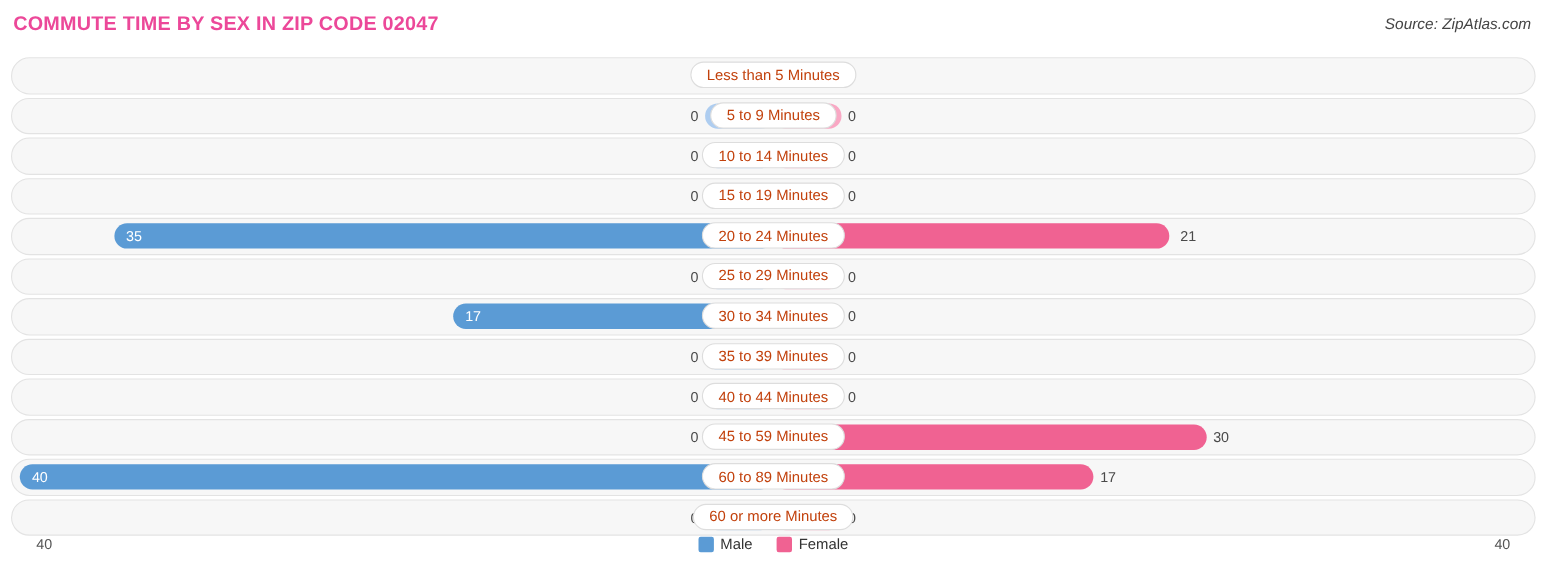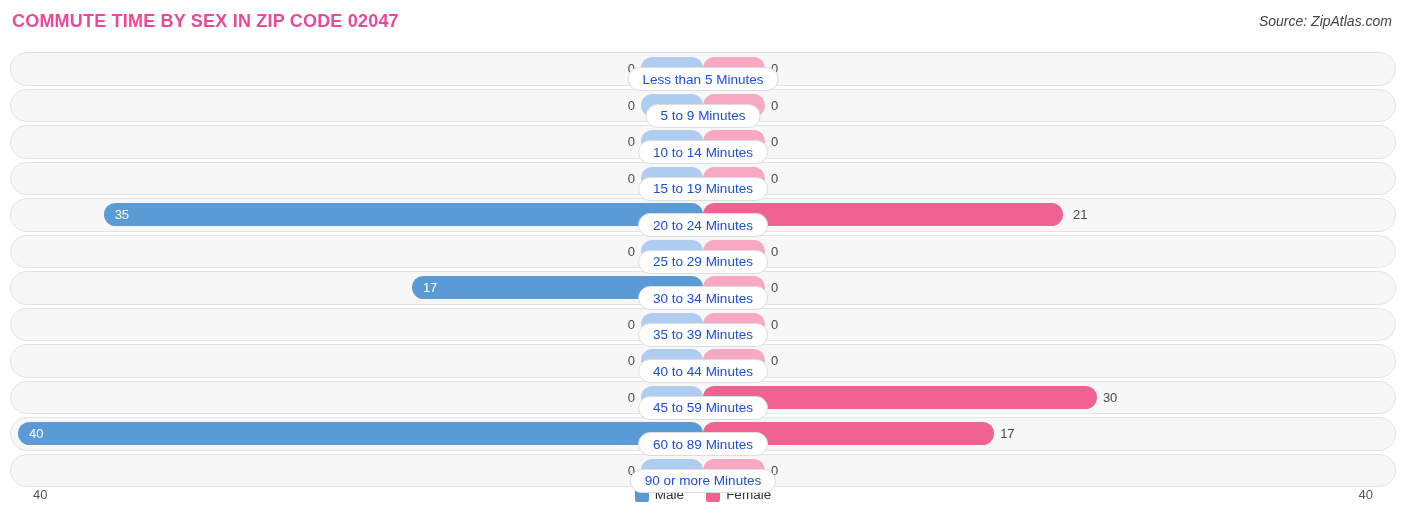--- a/index.html
+++ b/index.html
@@ -81,32 +81,32 @@
     line-height: 16px;
     white-space: nowrap;
     color: #4a4a4a;
   }
   .val.inside { color: #ffffff; }
 
   
   .cat {
     position: absolute;
     left: 50%;
-    top: 14px;
+    top: 3px;
     transform: translateX(-50%);
     height: 24px;
     padding: 0 14px;
     border-radius: 13px;
     background: #ffffff;
     border: 1px solid #dddddd;
     display: flex;
     align-items: center;
     justify-content: center;
     font-size: 13.5px;
-    color: #1d4ed8;
+    color: #c2410c;
     white-space: nowrap;
     z-index: 5;
   }
 
   .axis {
     position: absolute;
     top: 487px;
     width: 1406px;
     height: 20px;
   }
@@ -269,21 +269,21 @@
       </div>
       <div class="row">
         <div class="half left">
           <div class="bar male zero-male" style="width: 62px;"></div>
           <div class="val" style="right: 68px;">0</div>
         </div>
         <div class="half right">
           <div class="bar female zero-female" style="width: 62px;"></div>
           <div class="val" style="left: 68px;">0</div>
         </div>
-        <div class="cat">90 or more Minutes</div>
+        <div class="cat">60 or more Minutes</div>
       </div>
     </div>
 
   <div class="axis">
     <span class="tick left">40</span>
     <span class="tick right">40</span>
   </div>
 
   <div class="legend">
     <div class="item">

